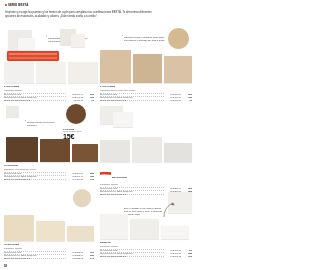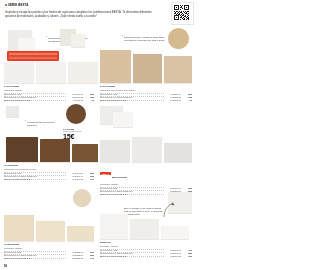--- a/index.html
+++ b/index.html
@@ -1,21 +1,21 @@
 <!DOCTYPE html>
 <html><head>
 <meta charset="utf-8">
 <style>
   html,body{margin:0;padding:0;}
   body{
     width:198px;height:270px;overflow:hidden;background:#ffffff;
     font-family:"Liberation Sans",sans-serif;color:#2b2b2b;
     -webkit-font-smoothing:none;
   }
-  .page{position:relative;width:198px;height:270px;overflow:hidden;}
+  .page{position:relative;width:198px;height:270px;overflow:hidden;padding-left:48px;}
 
   
   .hdr{position:absolute;left:5px;top:3px;width:160px;}
   .hdr-kicker{font-size:2.9px;font-weight:bold;letter-spacing:.12px;color:#111;display:flex;align-items:center;gap:1.4px;}
   .bullet{width:1.6px;height:1.6px;background:#cf4520;border-radius:50%;display:inline-block;}
   .hdr-body{margin-top:3.5px;font-size:2.75px;line-height:1.55;color:#333;width:152px;}
   .qr{position:absolute;right:4px;top:2px;width:19px;height:19px;background:#fff;padding:1px;border:.4px solid #e6e6e6;}
   .qr svg{display:block;}
 
   

